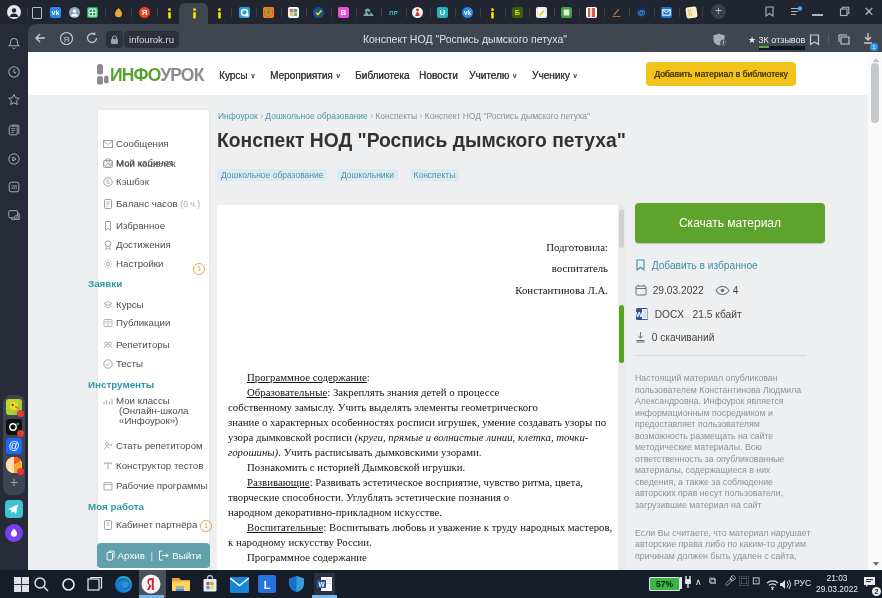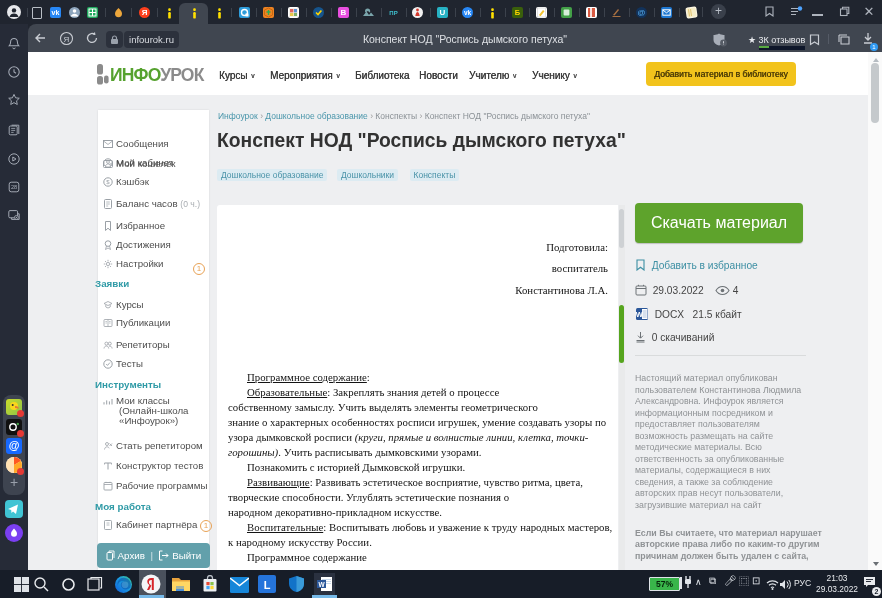--- a/index.html
+++ b/index.html
@@ -14,33 +14,33 @@
   .tbico{position:absolute;top:31px;color:#c9cdd3;}
   .stripico{position:absolute;left:6px;width:16px;height:16px;}
   .stripico svg{width:16px;height:16px;}
   #siteheader{left:28px;top:52px;width:840px;height:43px;background:#ffffff;}
   .nav{position:absolute;top:69.5px;font-size:10px;color:#3a3a3a;text-shadow:0.35px 0 0 #3a3a3a;}
   .chev{font-size:7px;color:#555;position:relative;top:-1px;}
   #ybtn{left:646px;top:62px;width:150px;height:24px;background:#f2c31c;border-radius:4px;color:#4a3a06;font-size:8.6px;line-height:24px;text-align:center;white-space:nowrap;text-shadow:0.3px 0 0 #4a3a06;}
   #sidepanel{left:98px;top:110px;width:111px;height:460px;background:#fff;box-shadow:0 0 2px rgba(0,0,0,.1);}
   .mitem{position:absolute;left:103px;font-size:9.7px;color:#4d4d4d;white-space:nowrap;}
   .mitem svg{vertical-align:-2px;margin-right:3px;}
-  .mhead{position:absolute;left:95px;font-size:9.8px;font-weight:bold;color:#2f9aa6;}
+  .mhead{position:absolute;left:88px;font-size:9.8px;font-weight:bold;color:#2f9aa6;}
   .badge1{display:inline-block;width:10px;height:10px;border:1px solid #e8a255;border-radius:50%;color:#e8a255;font-size:8px;line-height:10px;text-align:center;font-weight:normal;}
   #tealbox{left:97px;top:543px;width:113px;height:25px;background:#62a0ab;border-radius:4px;color:#fff;font-size:9.8px;line-height:25px;text-align:center;}
   .crumb{font-size:8.5px;color:#999;}
   .crumb a{color:#4a96ab;text-decoration:none;}
   #title{left:217px;top:130px;font-size:19.3px;font-weight:bold;color:#323232;white-space:nowrap;}
   .tag{position:absolute;top:168.5px;height:12.5px;background:#dcebf2;border-radius:2px;color:#4a93a8;font-size:8.5px;line-height:12.5px;padding:0 4px;white-space:nowrap;}
   #docpanel{left:217px;top:205px;width:401px;height:365px;background:#fff;border-radius:3px 0 0 0;}
   #docsbtrack{left:619px;top:205px;width:6px;height:365px;background:#e9eaeb;}
   #docsbthumb{left:619px;top:305px;width:5px;height:58px;background:#56a51e;border-radius:2.5px;}
   .dser{font-family:"Liberation Serif",serif;color:#141414;}
   .ind{display:inline-block;width:19px;}
-  #greenbtn{left:635px;top:203px;width:168px;height:40px;background:#5ea32c;border-radius:4px;color:#fff;font-size:16px;line-height:40px;text-align:center;box-shadow:0 1px 1px rgba(0,0,0,.2);}
+  #greenbtn{left:635px;top:203px;width:190px;height:40px;background:#5ea32c;border-radius:4px;color:#fff;font-size:12px;line-height:40px;text-align:center;box-shadow:0 1px 1px rgba(0,0,0,.2);}
   .rrow{position:absolute;left:635px;font-size:10.2px;color:#454545;white-space:nowrap;}
   .rrow svg{vertical-align:-2px;}
   .rgray{position:absolute;left:635px;font-size:8.8px;line-height:11.55px;color:#8f9295;white-space:nowrap;}
   #pagesb{left:868px;top:52px;width:14px;height:518px;background:#fafafa;}
   #pagesbthumb{left:871px;top:63px;width:8px;height:60px;background:#c5c9cc;border-radius:4px;}
   #taskbar{left:0;top:570px;width:882px;height:28px;background:#171d28;}
   .tico{position:absolute;top:574px;width:20px;height:20px;text-align:center;}
 </style></head>
 <body>
 <div class="abs" id="tabbar"></div>
@@ -407,21 +407,21 @@
       <rect x="1" y="1" width="12" height="12" rx="1.5" fill="#2b579a"></rect>
       <rect x="7" y="2" width="5.5" height="10" fill="#fff"></rect>
       <path d="M7.6 4h4M7.6 6h4M7.6 8h4M7.6 10h4" stroke="#9bb3d4" stroke-width=".8"></path>
       <text x="4.3" y="10" text-anchor="middle" font-size="7.5" font-weight="bold" fill="#fff" font-family="Liberation Sans">W</text>
     </svg> &nbsp;DOCX &nbsp; 21.5 кбайт</div>
 <div class="rrow" style="top:331px;"><svg width="11" height="12" viewBox="0 0 11 12">
       <path d="M5.5 1v6M3 4.7l2.5 2.5L8 4.7M1.5 9.5h8M1.5 11h8" fill="none" stroke="#6d7276" stroke-width="1"></path>
     </svg> &nbsp;0 скачиваний</div>
 <div class="abs" style="left:635px;top:355px;width:171px;height:1px;background:#d9dbdc;"></div>
 <div class="rgray" style="top:373px;">Настоящий материал опубликован<br>пользователем Константинова Людмила<br>Александровна. Инфоурок является<br>информационным посредником и<br>предоставляет пользователям<br>возможность размещать на сайте<br>методические материалы. Всю<br>ответственность за опубликованные<br>материалы, содержащиеся в них<br>сведения, а также за соблюдение<br>авторских прав несут пользователи,<br>загрузившие материал на сайт</div>
-<div class="rgray" style="top:527.5px;font-weight:bold;">Если Вы считаете, что материал нарушает<br>авторские права либо по каким-то другим<br>причинам должен быть удален с сайта,</div>
+<div class="rgray" style="top:527.5px;">Если Вы считаете, что материал нарушает<br>авторские права либо по каким-то другим<br>причинам должен быть удален с сайта,</div>
 <div class="abs" id="pagesb"></div>
 <div class="abs" id="pagesbthumb"></div>
 <div class="abs" style="left:873px;top:58px;width:0;height:0;border-left:3px solid transparent;border-right:3px solid transparent;border-bottom:4px solid #b6bcc2;"></div>
 <div class="abs" style="left:873px;top:562px;width:0;height:0;border-left:3px solid transparent;border-right:3px solid transparent;border-top:4px solid #6a6f74;"></div>
 <div class="abs" id="taskbar"></div>
 
 <div class="tico" style="left:11px;"><svg width="15" height="15" viewBox="0 0 17 17" style="margin-top:3px;">
       <rect x="0" y="0" width="8" height="8" fill="#dfe3e8"></rect>
       <rect x="9" y="0" width="8" height="8" fill="#dfe3e8"></rect>
       <rect x="0" y="9" width="8" height="8" fill="#dfe3e8"></rect>

